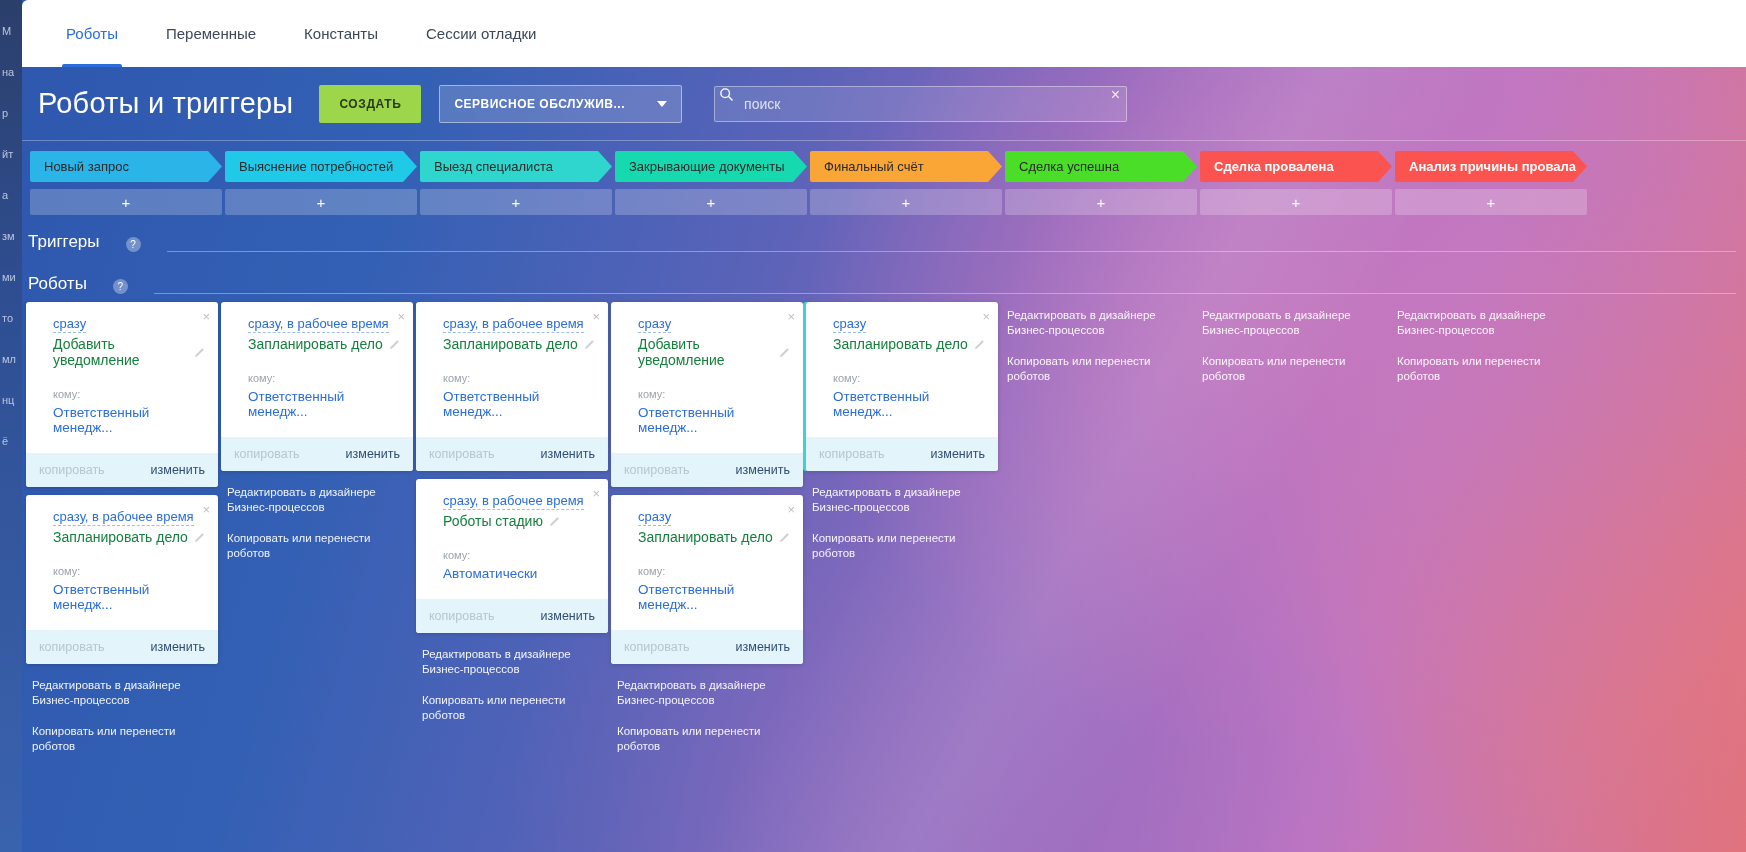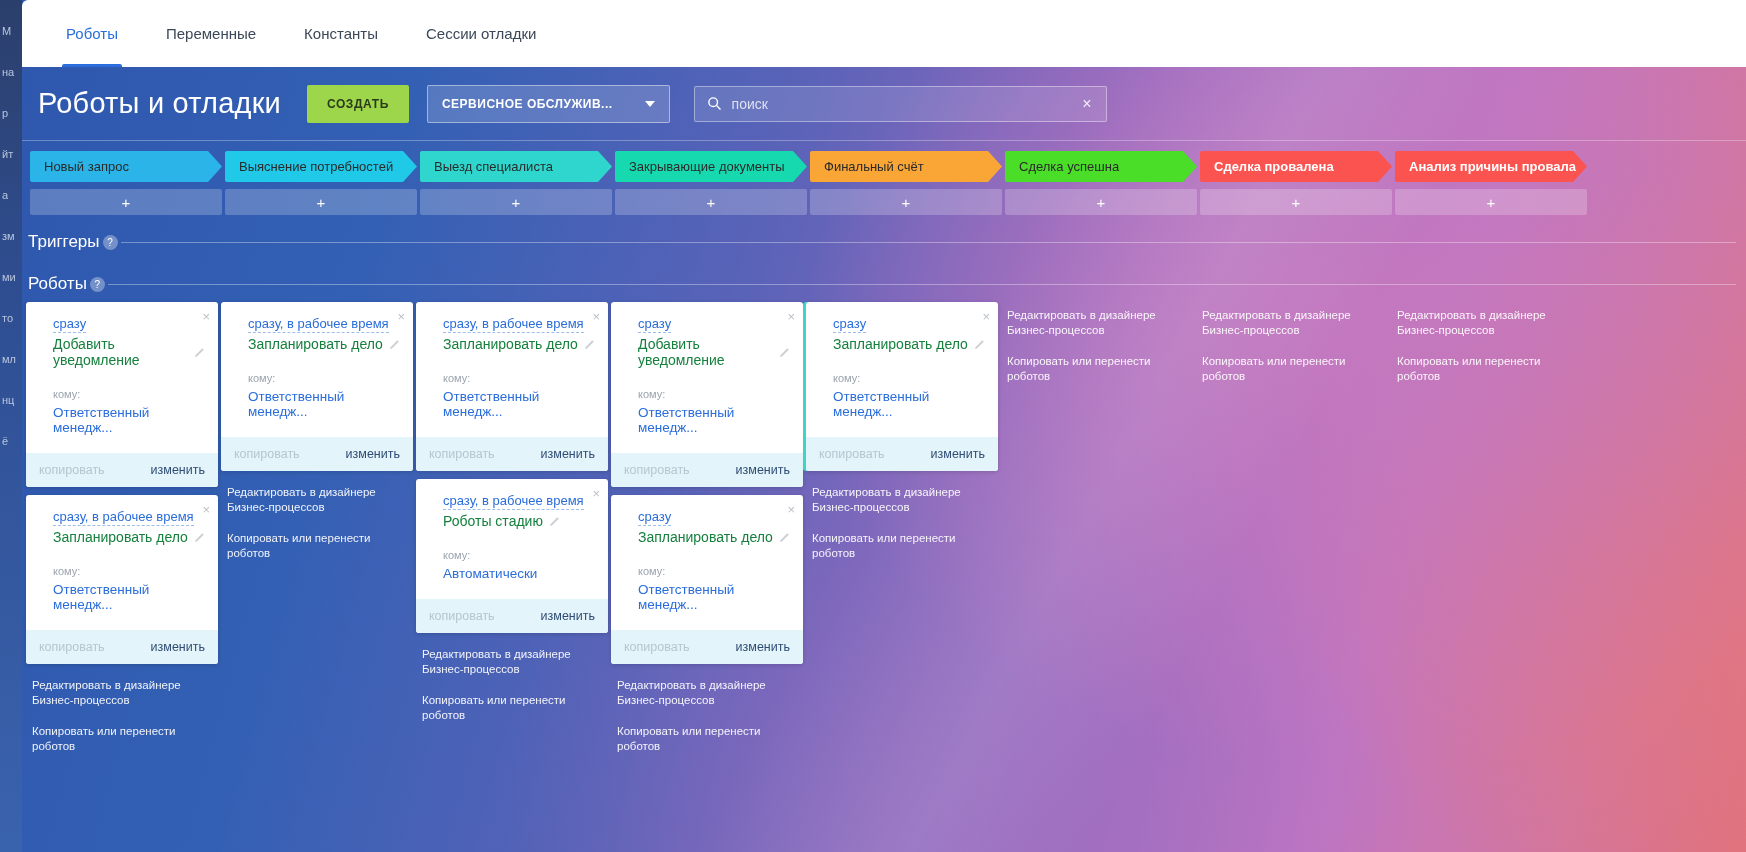--- a/index.html
+++ b/index.html
@@ -102,28 +102,28 @@
     padding: 11px 14px;
     display: flex; align-items: center; gap: 32px;
     cursor: pointer;
     white-space: nowrap;
   }
   .chev { width: 0; height: 0;
     border-left: 5px solid transparent; border-right: 5px solid transparent;
     border-top: 6px solid #ffffff; }
 
   .search-wrap {
-    margin-left: 24px;
+    margin-left: 32px;
     flex: 0 0 413px;
     height: 36px;
     background: rgba(255,255,255,0.12);
     border: 1px solid rgba(255,255,255,0.40);
     border-radius: 2px;
-    display: flex; align-items: center;
-    padding: 0 12px;
+    display: flex; 
+    padding: 0 4px;
     position: relative;
   }
   .search-input {
     flex: 1;
     background: transparent; border: none; outline: none;
     color: #ffffff; font-size: 14px;
     font-family: "Liberation Sans", sans-serif;
     margin-left: 10px;
   }
   .search-input::placeholder { color: rgba(255,255,255,0.78); }
@@ -169,21 +169,21 @@
     background: rgba(255,255,255,0.22);
     border-radius: 2px;
     color: #ffffff; font-size: 15px;
     display: flex; align-items: center; justify-content: center;
     cursor: pointer;
   }
 
   
   .section {
     position: absolute; left: 28px; right: 10px;
-    display: flex; align-items: center; gap: 3px;
+    display: flex; align-items: flex-end; gap: 26px;
     z-index: 3;
   }
   .section-title { color: #ffffff; font-size: 17px; white-space: nowrap; }
   .help-dot {
     width: 15px; height: 15px; border-radius: 50%;
     background: rgba(255,255,255,0.33);
     color: #ffffff; font-size: 10px;
     display: flex; align-items: center; justify-content: center;
     cursor: pointer;
   }
@@ -269,21 +269,21 @@
 </div>
 
 <div class="tabbar" id="tabbar">
     <div class="tab active">Роботы</div>
     <div class="tab">Переменные</div>
     <div class="tab">Константы</div>
     <div class="tab">Сессии отладки</div>
   </div>
 
 <div class="header-row">
-  <div class="page-title">Роботы и отладки</div>
+  <div class="page-title">Роботы и триггеры</div>
   <button class="btn-create">СОЗДАТЬ</button>
   <div class="btn-select">
     <span>СЕРВИСНОЕ ОБСЛУЖИВ...</span>
     <span class="chev"></span>
   </div>
   <div class="search-wrap">
     <svg width="15" height="15" viewBox="0 0 16 16">
       <circle cx="6.6" cy="6.6" r="4.6" fill="none" stroke="#ffffff" stroke-width="1.5"></circle>
       <line x1="10.2" y1="10.2" x2="14.4" y2="14.4" stroke="#ffffff" stroke-width="1.5"></line>
     </svg>

